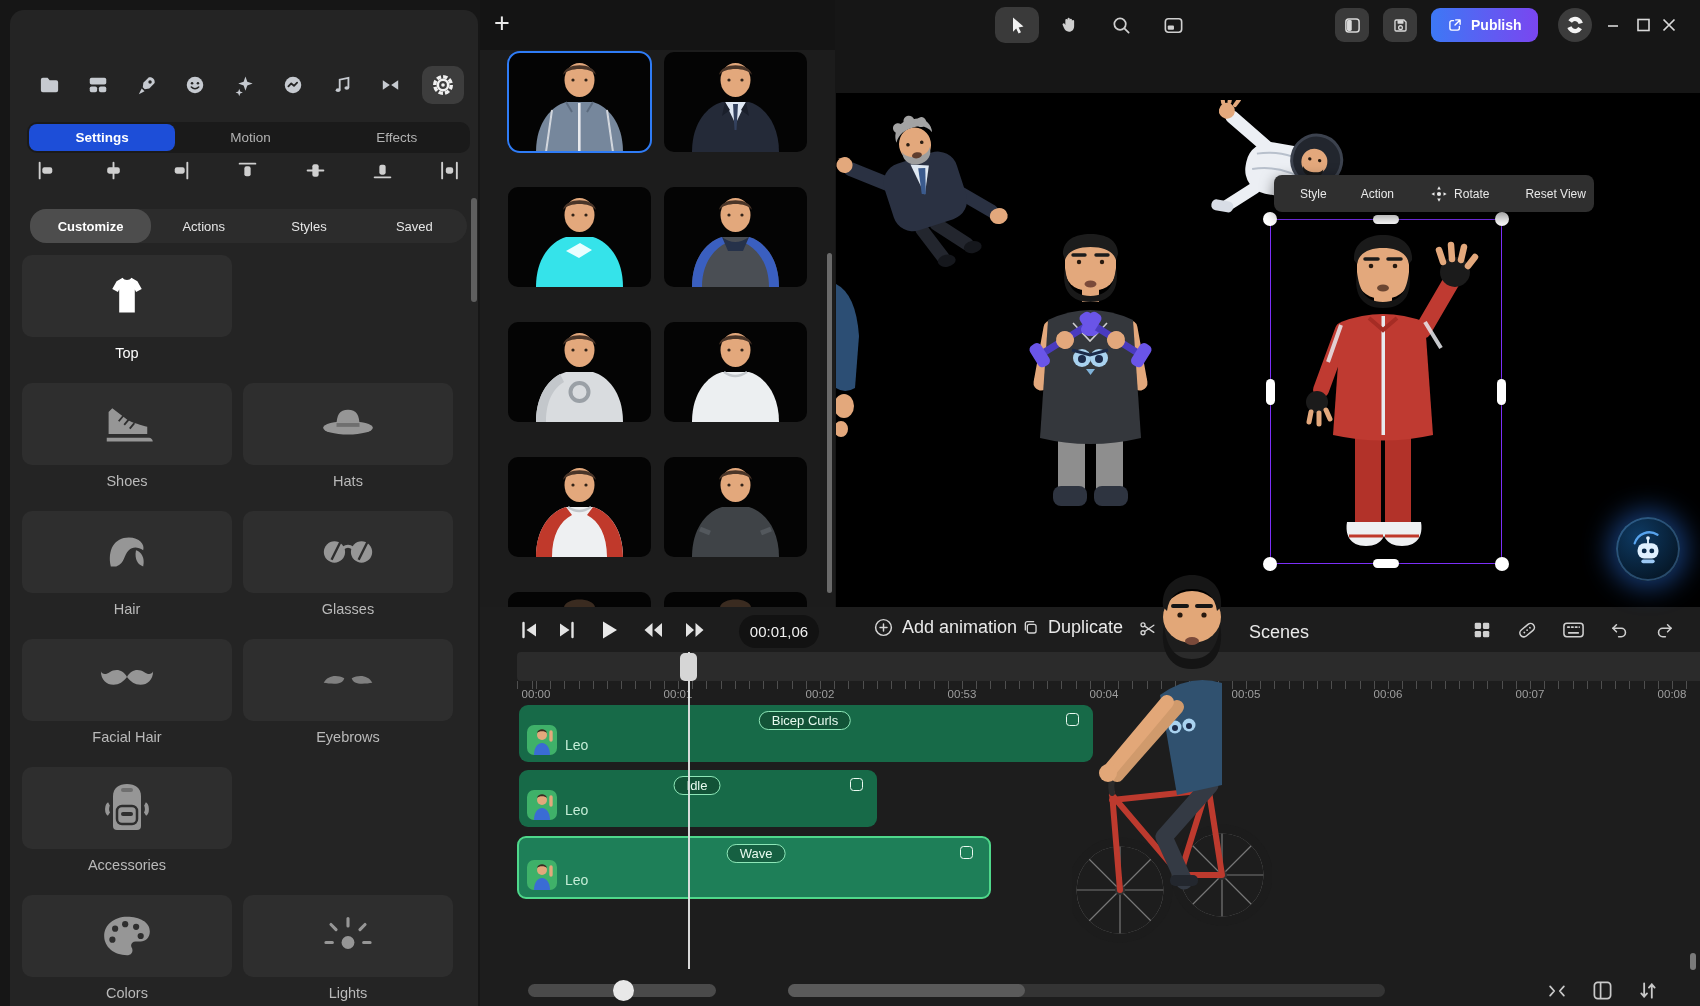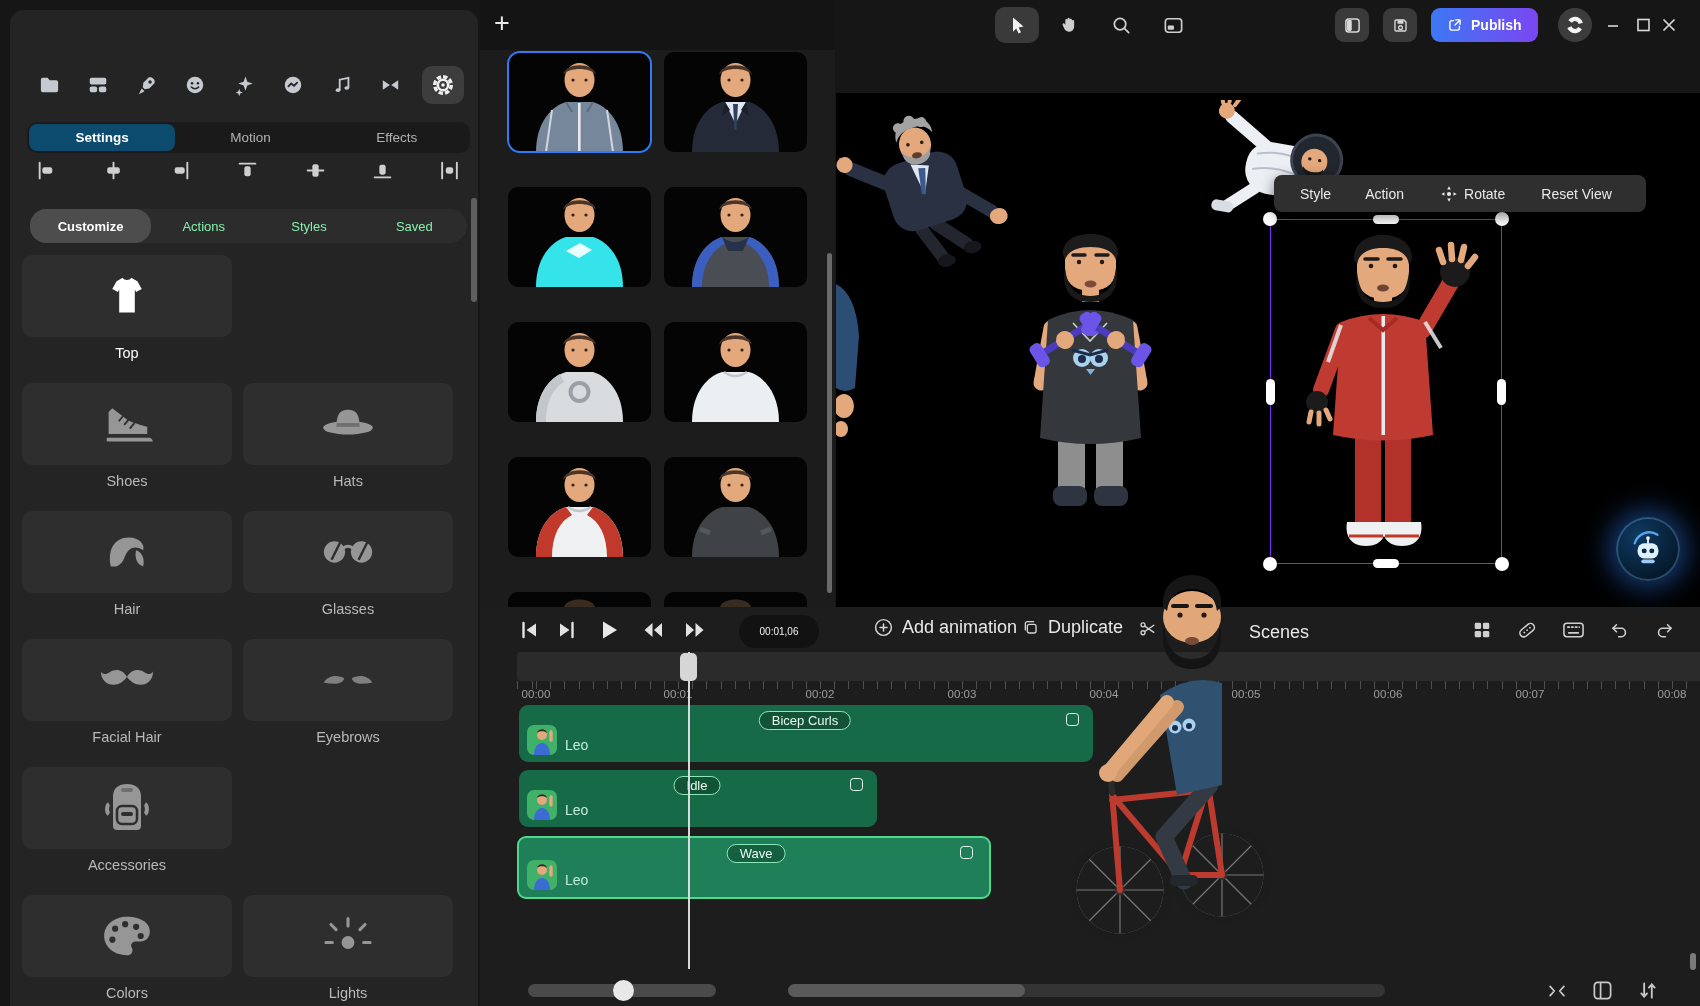--- a/index.html
+++ b/index.html
@@ -10,23 +10,23 @@
   .flex{display:flex;align-items:center;}
   svg{display:block;}
 
   
   .left-panel{left:10px;top:10px;width:468px;height:996px;background:#242424;
               border-radius:14px 14px 0 0;}
   .nav-ic{width:34px;height:34px;display:flex;align-items:center;justify-content:center;}
   .nav-active{background:#3d3d3d;border-radius:10px;width:42px;height:38px;}
   .seg-wrap{left:17px;top:112px;width:443px;height:31px;background:#1a1a1a;border-radius:10px;display:flex;}
   .seg{flex:1;display:flex;align-items:center;justify-content:center;font-size:13.5px;color:#b2b2b2;}
-  .seg.active{background:#0c4a6e;border-radius:8px;margin:2px;color:#fff;font-weight:700;}
+  .seg.active{background:#1d4ed8;border-radius:8px;margin:2px;color:#fff;font-weight:700;}
   .subtabs{left:20px;top:199px;width:437px;height:34px;background:#2c2c2c;border-radius:17px;display:flex;}
-  .subtab{flex:1;display:flex;align-items:center;justify-content:center;font-size:13px;color:#86efac;}
+  .subtab{flex:1;display:flex;align-items:center;justify-content:center;font-size:13px;color:#e5e5e5;}
   .subtab.active{background:#4d4d4d;border-radius:16px;color:#fff;font-weight:700;flex:1.15;margin:0;}
   .cat{position:absolute;width:210px;}
   .card{width:210px;height:82px;background:#2e2e2e;border-radius:10px;
         display:flex;align-items:center;justify-content:center;}
   .cat-label{margin-top:8px;text-align:center;font-size:14.5px;color:#b9b9b9;}
   .cat-label.sel{color:#fff;}
   .scroll-thumb{background:#5f5f5f;border-radius:3px;}
 
   
   .asset-panel{left:480px;top:0;width:355px;height:607px;background:#1c1c1c;overflow:hidden;}
@@ -35,22 +35,22 @@
   .thumb.sel{outline:2.5px solid var(--thumb-selected-border,#2f7cf6);outline-offset:-1px;border-radius:12px;}
 
   
   .canvas{left:836px;top:93px;width:864px;height:514px;background:#000;overflow:hidden;}
   .sel-box{position:absolute;left:434px;top:126px;width:230px;height:343px;
            border:1.6px solid var(--selection-purple,#7b2ff7);}
   .handle{position:absolute;background:#fff;border-radius:99px;box-shadow:0 0 3px rgba(0,0,0,.6);}
   .h-c{width:14px;height:14px;}
   .h-h{width:26px;height:9px;}
   .h-v{width:9px;height:26px;}
-  .ctx-menu{left:1274px;top:175px;width:372px;height:37px;background:#2f2f2f;border-radius:8px;
-            z-index:20;display:flex;align-items:center;font-size:14px;color:#e9e9e9;
+  .ctx-menu{left:1274px;top:175px;width:320px;height:37px;background:#2f2f2f;border-radius:8px;
+            z-index:20;display:flex;align-items:center;font-size:12px;color:#e9e9e9;
             box-shadow:0 4px 14px rgba(0,0,0,.5);}
   .ctx-item{display:flex;align-items:center;gap:6px;}
 
   
   .tool-btn{width:44px;height:36px;border-radius:10px;display:flex;align-items:center;justify-content:center;}
   .tool-btn.active{background:#3a3a3a;}
   .sq-btn{width:34px;height:34px;border-radius:9px;background:#3a3a3a;display:flex;align-items:center;justify-content:center;}
   .publish{height:34px;border-radius:9px;padding:0 16px;display:flex;align-items:center;gap:8px;
            background:linear-gradient(90deg,var(--publish-grad-start,#3d78f5),var(--publish-grad-end,#7a46f0));
            color:#fff;font-size:14px;font-weight:700;}
@@ -66,21 +66,21 @@
   .track{position:absolute;background:var(--track-green,#176a48);border-radius:9px;}
   .track.sel{background:var(--track-green-selected,#1e7f58);border:2px solid var(--track-border-selected,#4fd88b);}
   .pill{position:absolute;top:6px;transform:translateX(-50%);border:1.5px solid #8ee7b8;border-radius:12px;
         padding:1px 12px;font-size:13px;color:#e7fbef;background:rgba(8,40,26,.35);white-space:nowrap;}
   .clip-icon{position:absolute;top:8px;width:11px;height:11px;border:1.7px solid #ebfaf1;border-radius:3.5px;}
   .track-name{position:absolute;left:46px;bottom:9px;font-size:14px;color:#c5edd7;}
   .track-avatar{position:absolute;left:8px;bottom:7px;width:30px;height:30px;border-radius:7px;overflow:hidden;}
   .playhead-line{position:absolute;left:208px;top:45px;width:1.5px;height:317px;background:#e3e3e3;opacity:.95;z-index:6;}
   .playhead-handle{position:absolute;left:200px;top:46px;width:17px;height:28px;background:#d6d6d6;border-radius:5px;z-index:7;}
   .timecode{position:absolute;left:259px;top:8px;width:80px;height:33px;background:#121212;border-radius:17px;
-            display:flex;align-items:center;justify-content:center;font-size:10px;color:#f0f0f0;}
+            display:flex;align-items:center;justify-content:center;font-size:15px;color:#f0f0f0;}
 
   .ai-btn{left:1616px;top:517px;width:64px;height:64px;border-radius:50%;z-index:30;
           background:radial-gradient(circle at 35% 30%,#0e3a63,#06192b 72%);
           box-shadow:0 0 26px 8px rgba(47,124,246,.45), inset 0 0 0 2px rgba(120,190,255,.30);
           display:flex;align-items:center;justify-content:center;}
 </style>
 </head>
 <body>
 
 <div class="abs flex" style="left:995px;top:7px;gap:8px;z-index:12;">
@@ -717,21 +717,21 @@
       <path d="M15.5 5.5l4 4-4 4" fill="none" stroke="#cfcfcf" stroke-width="1.8" stroke-linecap="round" stroke-linejoin="round"></path>
       <path d="M19.5 9.5H10a4.8 4.8 0 0 0 0 9.6h3" fill="none" stroke="#cfcfcf" stroke-width="1.8" stroke-linecap="round"></path>
       </svg>
   </div>
 
   <div class="ruler"></div>
   <div class="ticks"></div>
   <div class="ruler-num" style="left:56px;">00:00</div>
   <div class="ruler-num" style="left:198px;">00:01</div>
   <div class="ruler-num" style="left:340px;">00:02</div>
-  <div class="ruler-num" style="left:482px;">00:03</div>
+  <div class="ruler-num" style="left:482px;">00:53</div>
   <div class="ruler-num" style="left:624px;">00:04</div>
   <div class="ruler-num" style="left:766px;">00:05</div>
   <div class="ruler-num" style="left:908px;">00:06</div>
   <div class="ruler-num" style="left:1050px;">00:07</div>
   <div class="ruler-num" style="left:1192px;">00:08</div>
 
   <div class="track" style="left:39px;top:98px;width:574px;height:57px;">
     <div class="pill" style="left:286px;">Bicep Curls</div>
     <div class="clip-icon" style="right:14px;"></div>
     <div class="track-avatar">

